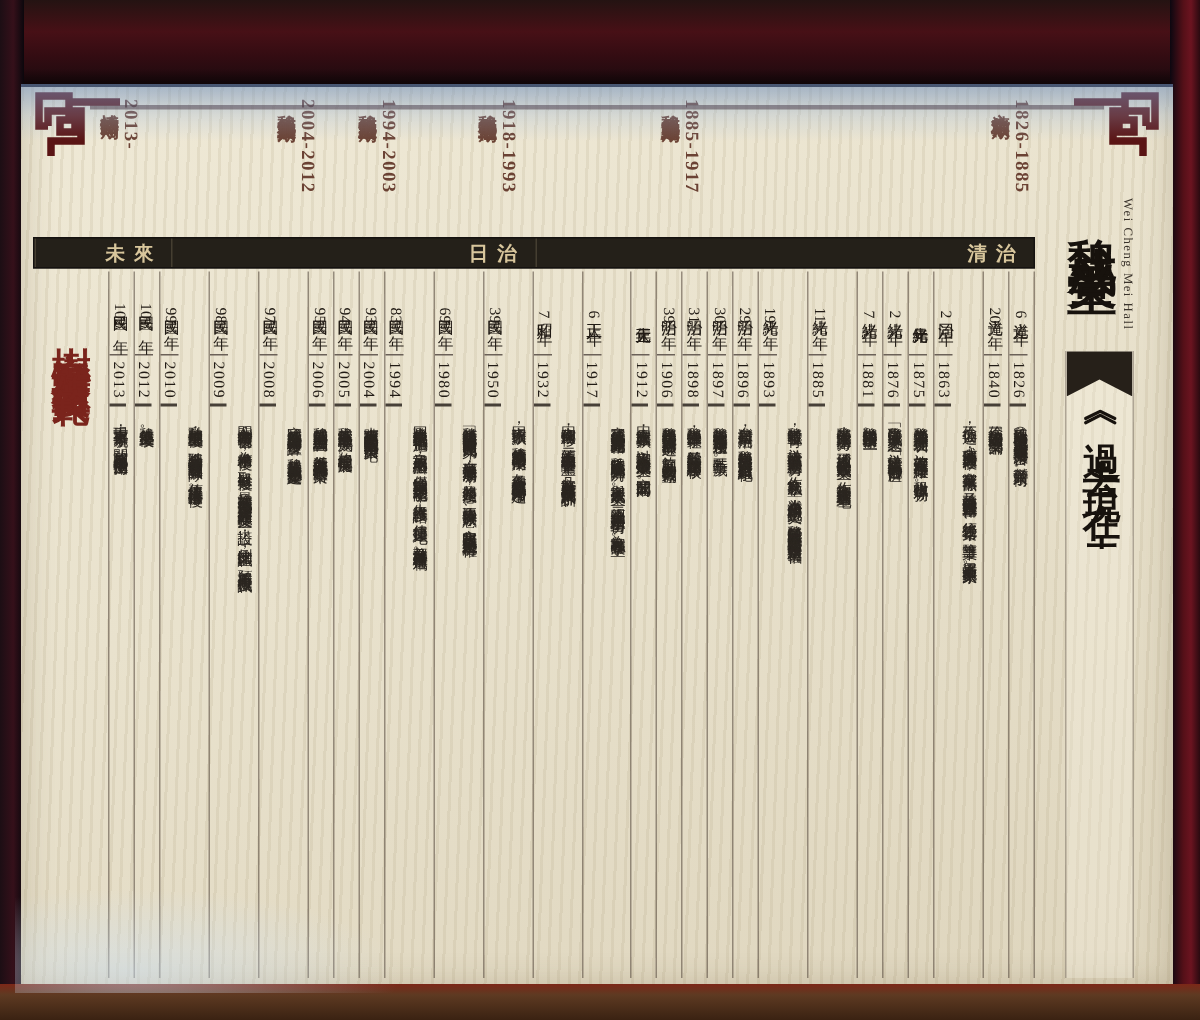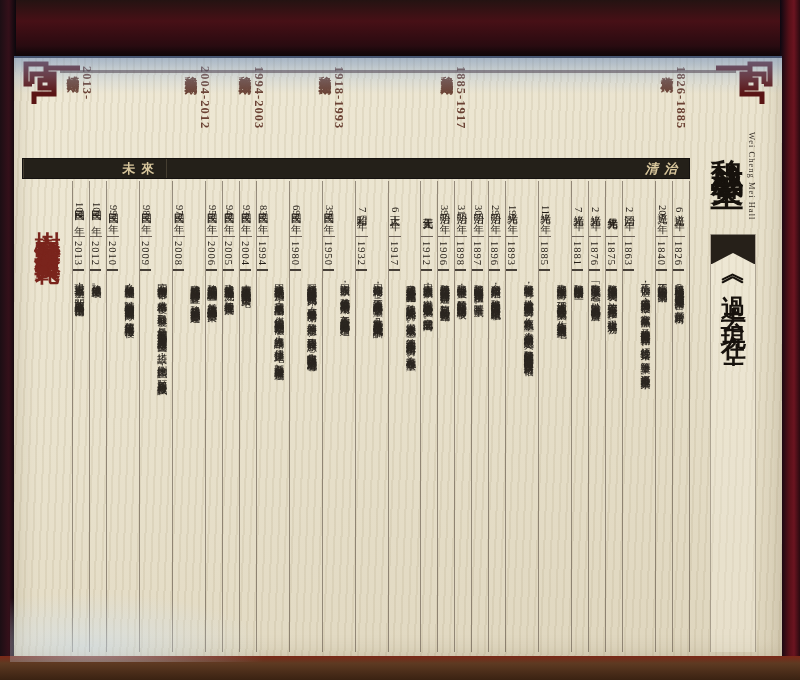--- a/index.html
+++ b/index.html
@@ -113,22 +113,25 @@
     <div class="panel-main">
       <div class="periods-zone">
           <div class="period" style="right: 2px;"><span class="p-years">1826-1885</span><span class="p-name">永靖紮根期</span></div>
           <div class="period" style="right: 222px;"><span class="p-years">1885-1917</span><span class="p-name">魏成美堂興建期</span></div>
           <div class="period" style="right: 344px;"><span class="p-years">1918-1993</span><span class="p-name">魏成美堂居住期</span></div>
           <div class="period" style="right: 424px;"><span class="p-years">1994-2003</span><span class="p-name">魏成美堂遷出期</span></div>
           <div class="period" style="right: 478px;"><span class="p-years">2004-2012</span><span class="p-name">魏成美堂復興期</span></div>
           <div class="period" style="right: 596px;"><span class="p-years">2013-</span><span class="p-name">博物館時期</span></div>
         </div>
       <div class="era-bar">
-          <div class="era-seg" style="flex-grow: 11; flex-basis: 0px; font-style: italic;">
+          <div class="era-seg" style="flex-grow: 11; flex-basis: 0px;">
             <span>清治</span>
+          </div>
+          <div class="era-seg" style="flex-grow: 8; flex-basis: 0px;">
+            <span>日治</span>
           </div>
           <div class="era-seg" style="flex-grow: 3; flex-basis: 0px;">
             <span>未來</span>
           </div>
         </div>
       <div class="content-row">
         <div class="feature-col">
           <div class="feature-title">樹立台灣古蹟修復典範</div>
         </div>
         <div class="timeline">

